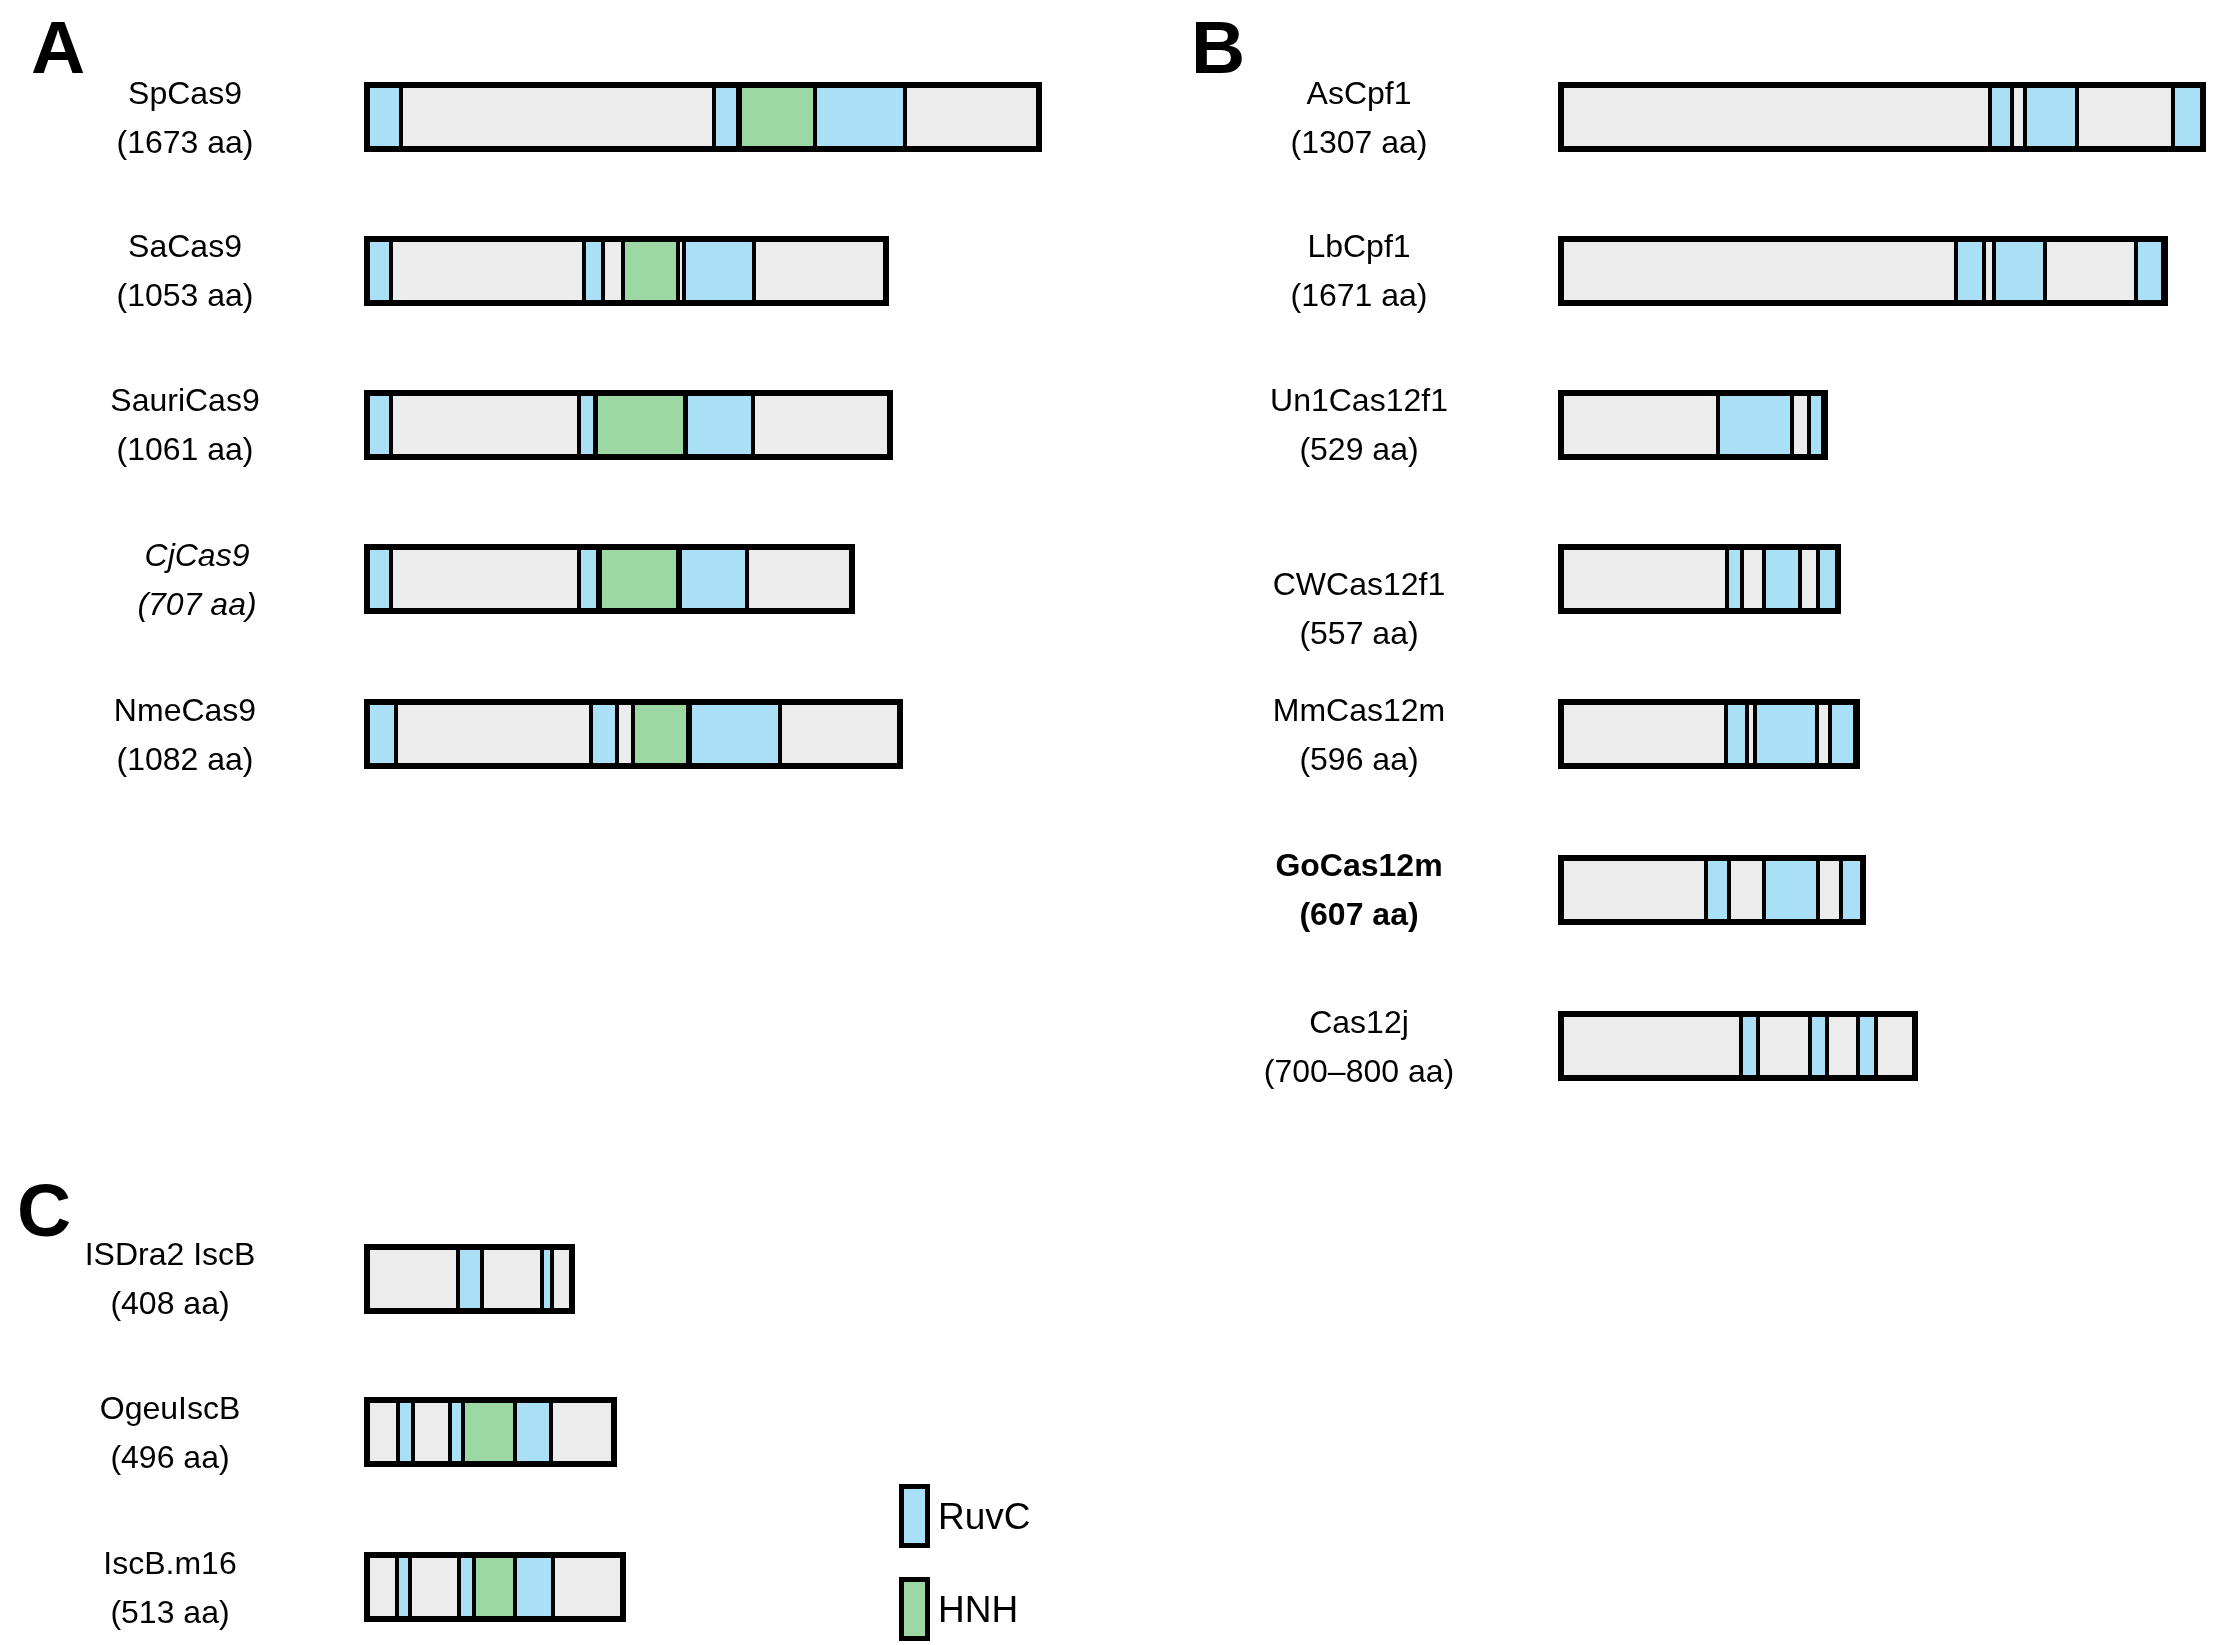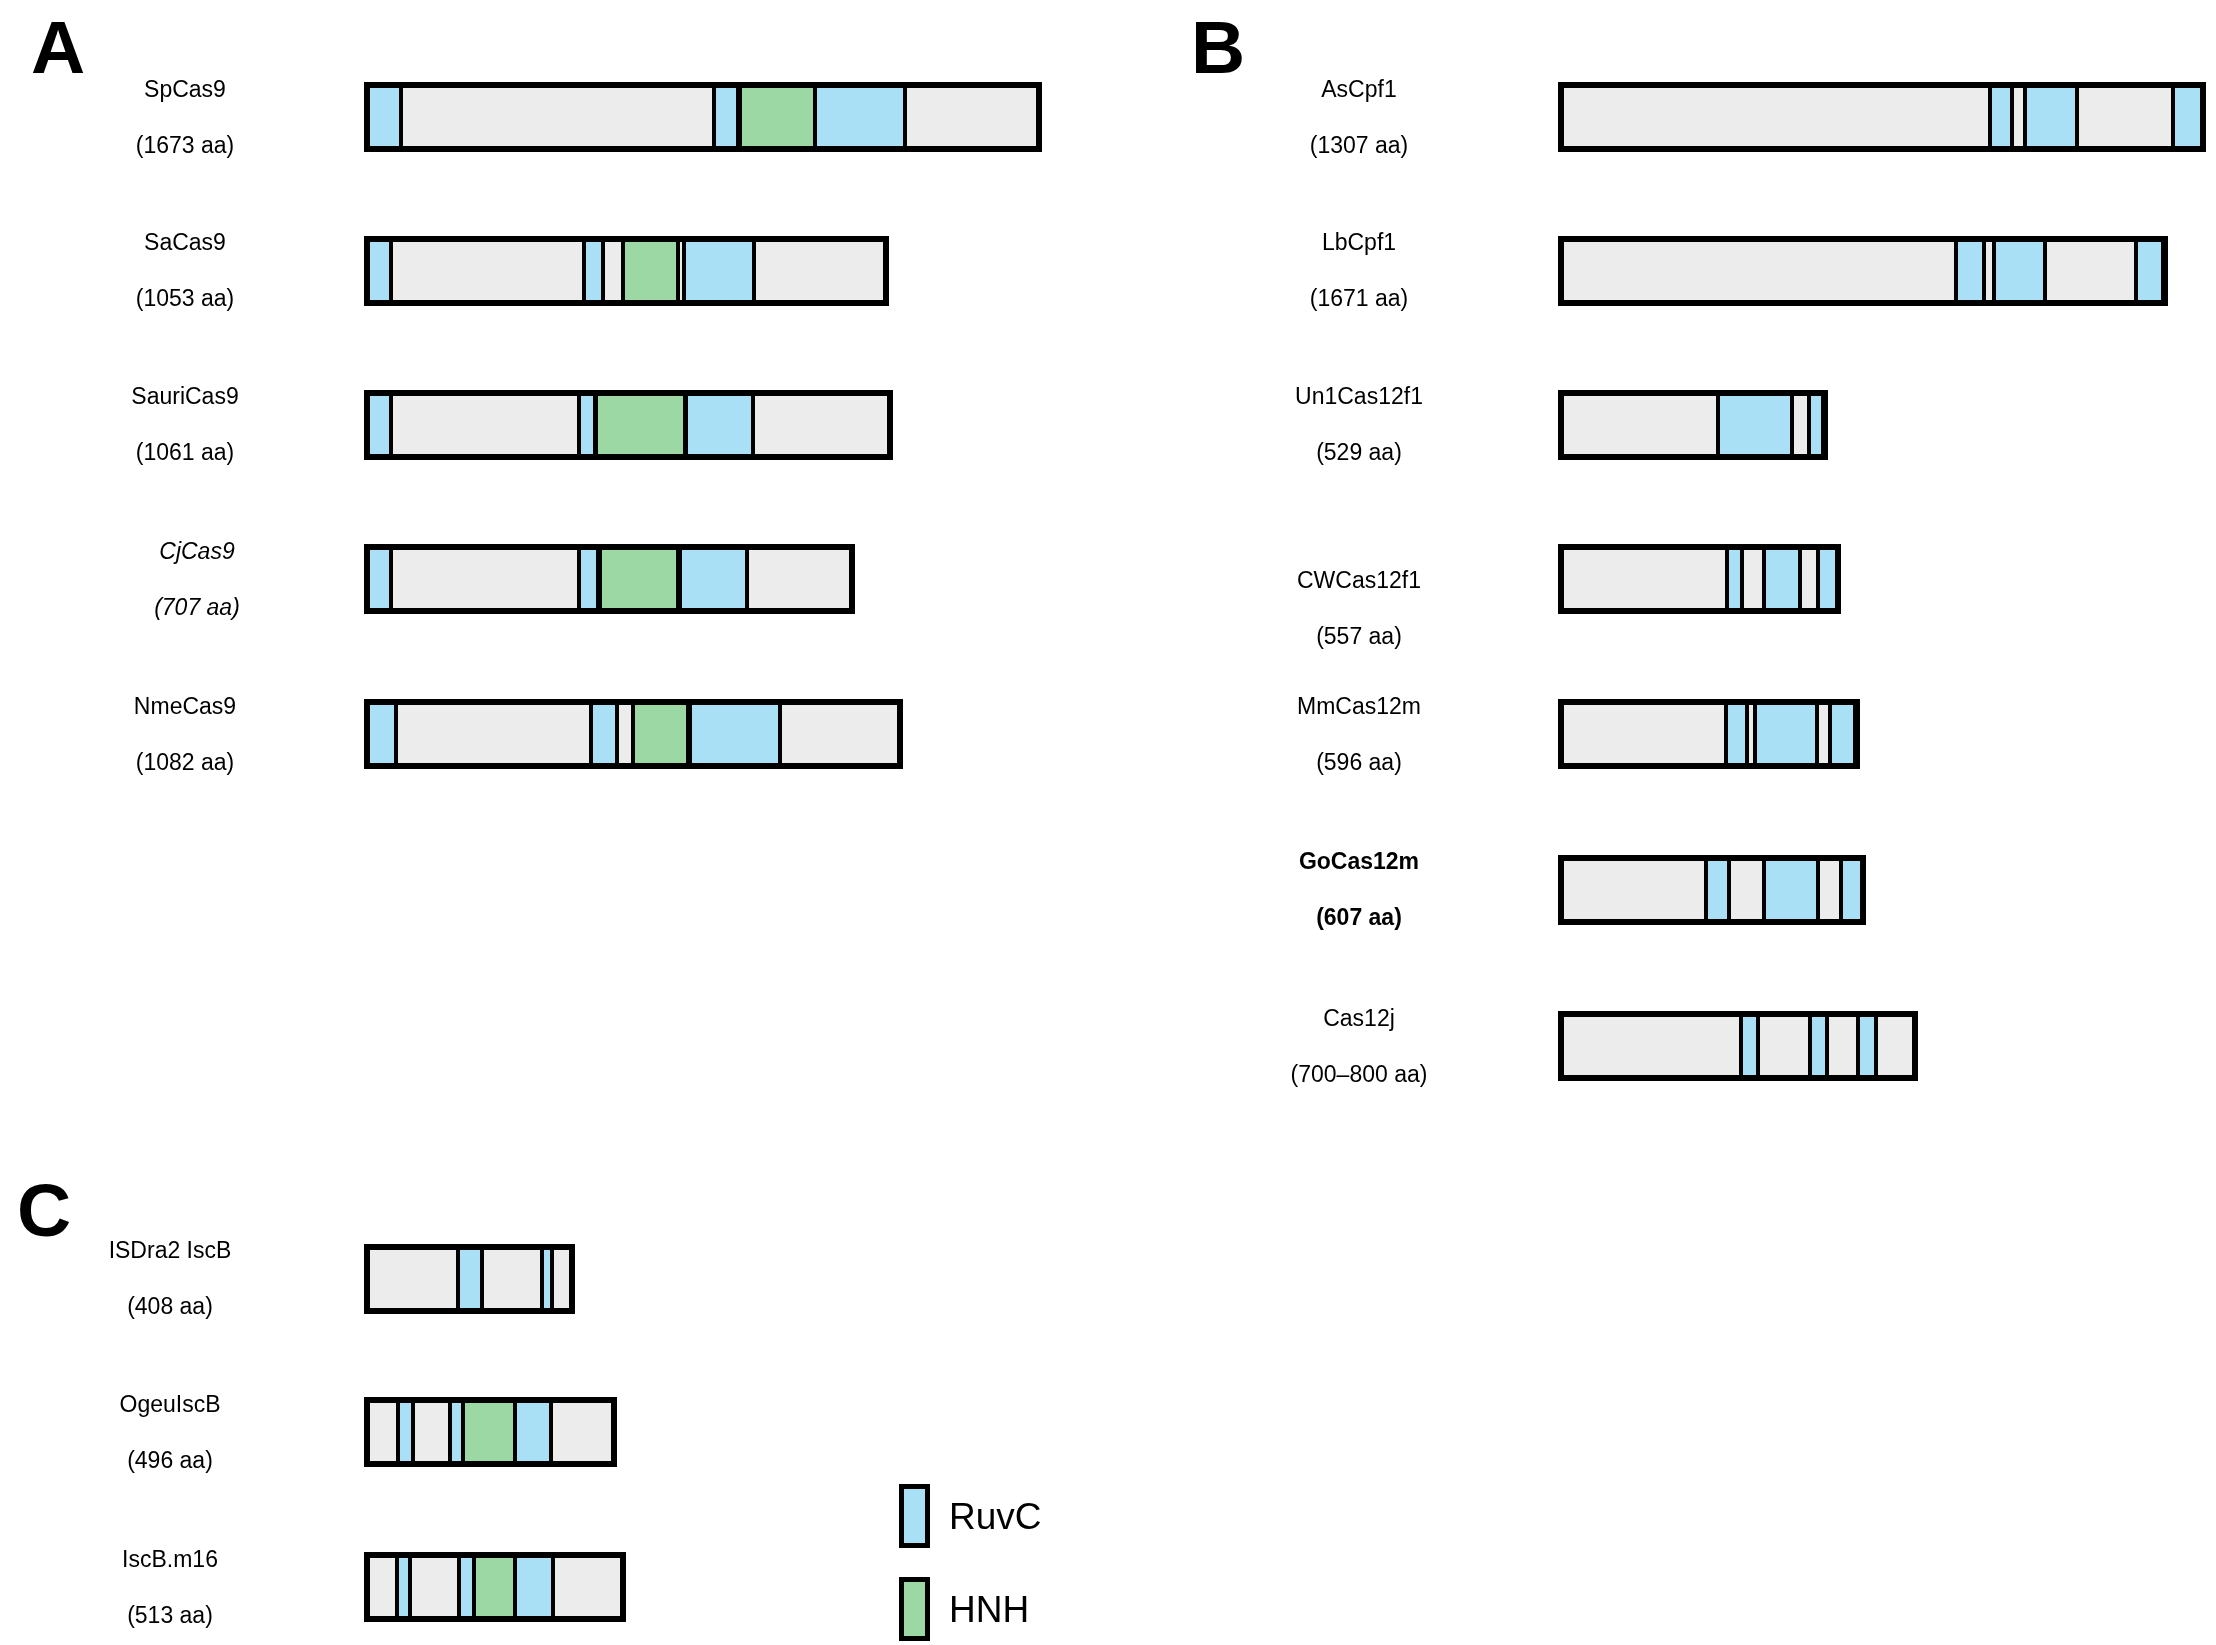--- a/index.html
+++ b/index.html
@@ -17,24 +17,24 @@
     font-size:75px;
     font-weight:700;
     line-height:75px;
     letter-spacing:0;
   }
   .protein-label{
     position:absolute;
     height:105px;
     display:flex;
     flex-direction:column;
-    justify-content:space-between;
+    justify-content:center;
     align-items:center;
     text-align:center;
-    font-size:23px;
+    font-size:32px;
     line-height:49px;
     white-space:nowrap;
   }
   .domain-bar{
     position:absolute;
     height:70px;
     box-sizing:border-box;
     border:6px solid var(--outline);
     background:var(--backbone);
     overflow:hidden;
@@ -46,21 +46,21 @@
     box-sizing:content-box;
     border-left:4.5px solid var(--outline);
     border-right:4.5px solid var(--outline);
   }
   .domain-seg.ruvc{background:var(--ruvc);}
   .domain-seg.hnh{background:var(--hnh);}
   .legend-item{
     position:absolute;
     display:flex;
     align-items:center;
-    gap:19px;
+    gap:8px;
   }
   .swatch{
     display:inline-block;
     width:21px;
     height:54px;
     border:5.5px solid var(--outline);
   }
   .legend-label{
     font-size:37px;
     line-height:37px;

